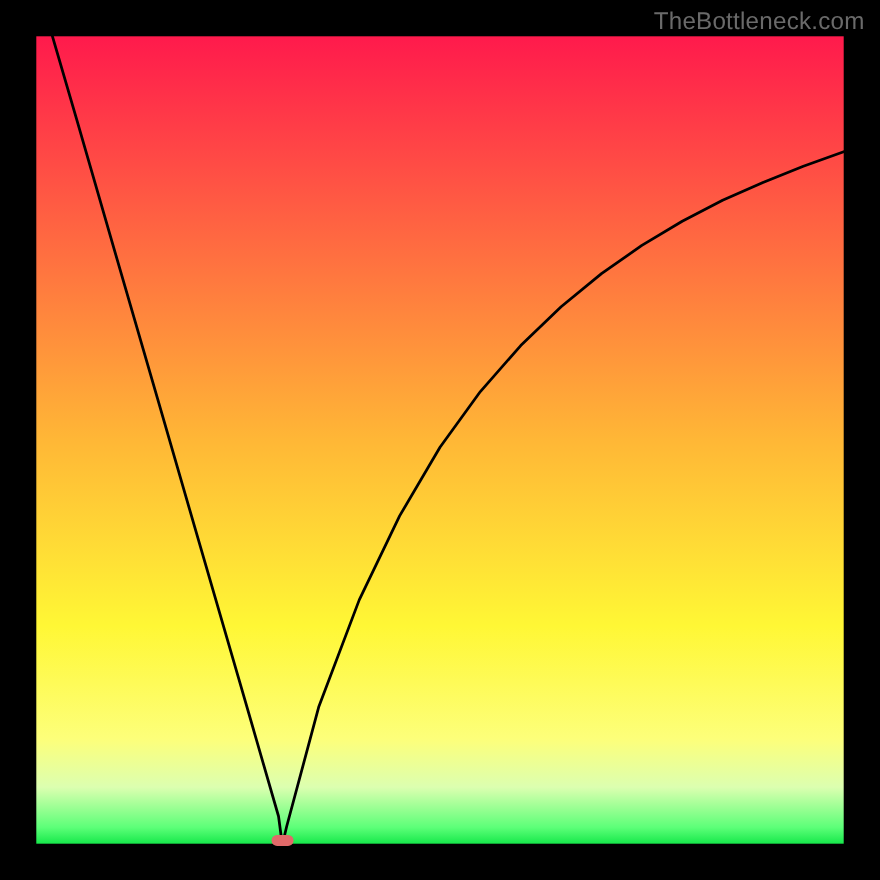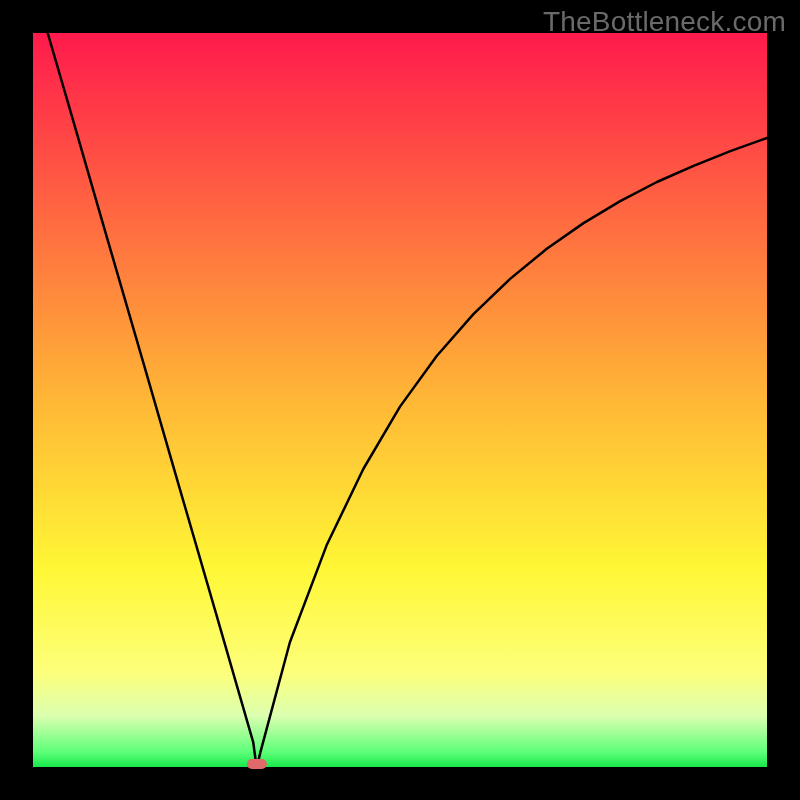--- a/index.html
+++ b/index.html
@@ -14,21 +14,21 @@
   .chart-wrap {
     position: relative;
     width: 800px;
     height: 800px;
   }
   .watermark {
     position: absolute;
     top: 6px;
     right: 14px;
     color: #6a6a6a;
-    font-size: 28px;
+    font-size: 22px;
     letter-spacing: 0.2px;
     z-index: 5;
     user-select: none;
   }
   svg {
     display: block;
   }
 </style>
 </head>
 <body>

